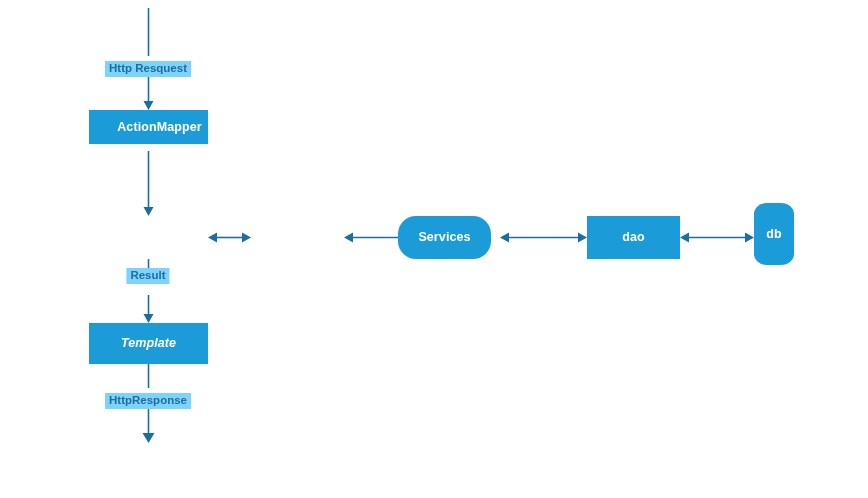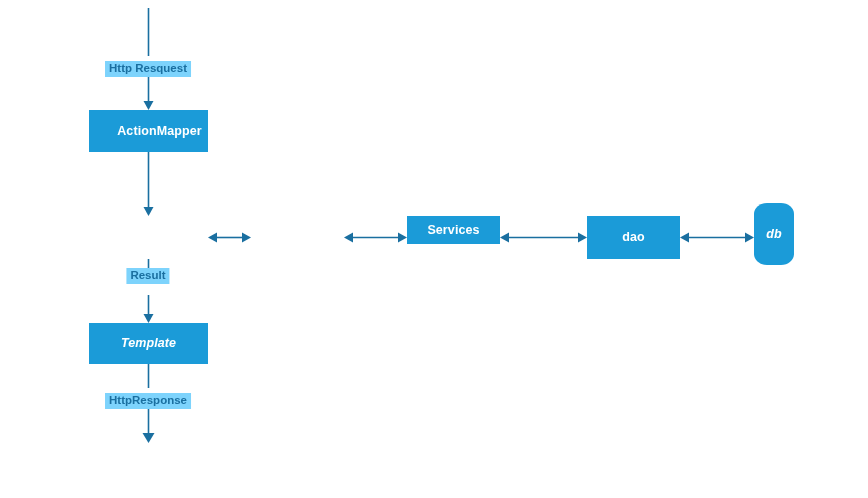--- a/index.html
+++ b/index.html
@@ -30,21 +30,20 @@
     justify-content: center;
     font-size: 12.5px;
     font-weight: bold;
     letter-spacing: 0.1px;
     line-height: 1;
     box-sizing: border-box;
     z-index: 3;
   }
   .node.db-node {
     border-radius: 13px / 11px;
-    font-style: italic;
   }
   .edge-label {
     position: absolute;
     color: #1a6fa0;
     font-size: 11.5px;
     font-weight: bold;
     line-height: 1;
     background: #7dd3fc;
     padding: 2px 4px;
     white-space: nowrap;
@@ -121,27 +120,27 @@
     </g>
 
     <g>
       <line x1="148.5" y1="364" x2="148.5" y2="388"></line>
       <line x1="148.5" y1="406" x2="148.5" y2="436"></line>
       <polygon class="arrowhead" points="148.5,443 142.5,433 154.5,433"></polygon>
     </g>
 
   </svg>
 
-  <div class="node" style="left:89px; top:110px; width:119px; height:42px;padding-left:22px;">
+  <div class="node" style="left:89px; top:110px; width:119px; height:34px;padding-left:22px;">
     <span>ActionMapper</span>
   </div>
 
 
 
-  <div class="node" style="left:407px; top:216px; width:93px; height:28px;">
+  <div class="node" style="left:398px; top:216px; width:93px; height:43px;border-radius:18px;">
     <span>Services</span>
   </div>
 
   <div class="node" style="left:587px; top:216px; width:93px; height:43px;">
     <span>dao</span>
   </div>
 
   <div class="node db-node" style="left:754px; top:203px; width:40px; height:62px;">
     <span>db</span>
   </div>

